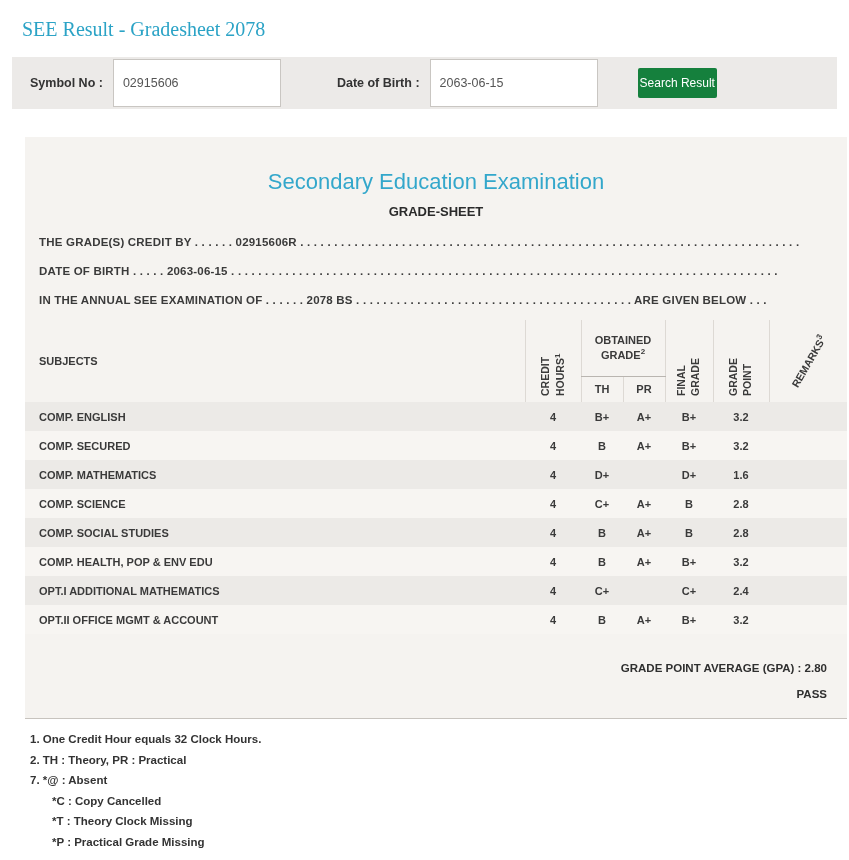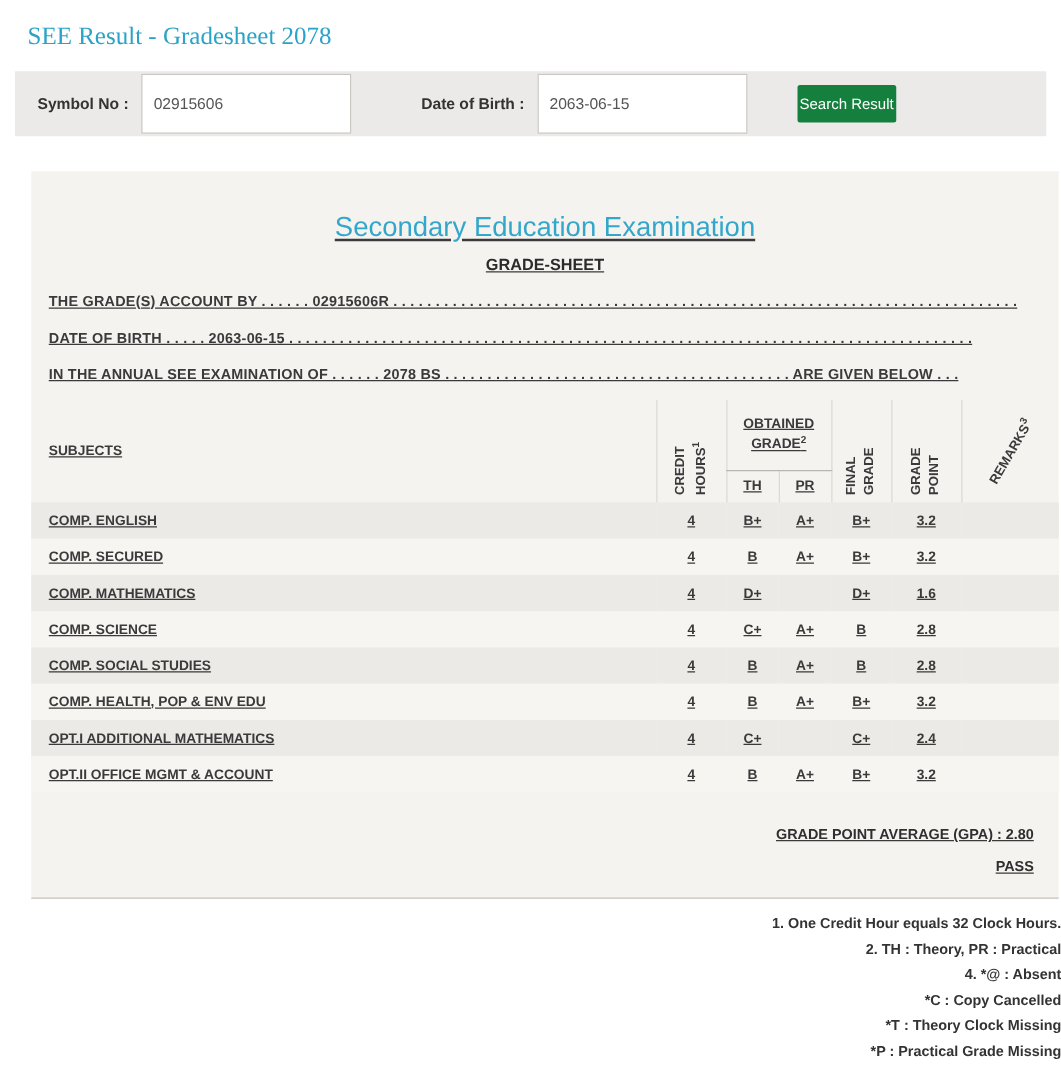--- a/index.html
+++ b/index.html
@@ -39,21 +39,20 @@
     border:none; border-radius:2px;
     font-family:inherit; font-size:12px;
     padding:8px 2px; cursor:pointer;
   }
   
   .sheet {
     margin:28px 2px 0 25px;
     background:#f5f3f0;
     border-bottom:1px solid #c7c3be;
     padding-bottom:18px;
-    text-decoration:underline;
   }
   .exam-heading {
     padding-top:32px;
     text-align:center;
     font-size:22px; font-weight:400;
     color:#33a7cb;
   }
   .grade-sheet-title {
     margin-top:9px;
     text-align:center;
@@ -110,42 +109,41 @@
   .result-line {
     margin-top:14px;
     text-align:right; padding-right:20px;
     font-size:11.5px; font-weight:bold; color:#2f2f2f;
   }
   
   .footnotes { margin:10px 0 8px 30px; }
   .footnotes p {
     font-size:11.5px; font-weight:bold; color:#333;
     line-height:20.5px;
-    text-align:right;
   }
   .footnotes p.ind { padding-left:22px; }
 </style>
 </head>
 <body>
 
 <h1 class="page-title">SEE Result - Gradesheet 2078</h1>
 
 <div class="search-bar">
   <label>Symbol No :</label>
   <input type="text" value="02915606" style="">
   <label class="lbl-dob">Date of Birth :</label>
   <input type="text" value="2063-06-15" style="">
   <button class="btn-search">Search Result</button>
 </div>
 
 <section class="sheet">
   <h2 class="exam-heading">Secondary Education Examination</h2>
   <h3 class="grade-sheet-title">GRADE-SHEET</h3>
 
-  <p class="dotline">THE GRADE(S) ACCOUNT BY . . . . . . 02915606R . . . . . . . . . . . . . . . . . . . . . . . . . . . . . . . . . . . . . . . . . . . . . . . . . . . . . . . . . . . . . . . . . . . . . . . . . .</p>
+  <p class="dotline">THE GRADE(S) CREDIT BY . . . . . . 02915606R . . . . . . . . . . . . . . . . . . . . . . . . . . . . . . . . . . . . . . . . . . . . . . . . . . . . . . . . . . . . . . . . . . . . . . . . . .</p>
   <p class="dotline">DATE OF BIRTH . . . . . 2063-06-15 . . . . . . . . . . . . . . . . . . . . . . . . . . . . . . . . . . . . . . . . . . . . . . . . . . . . . . . . . . . . . . . . . . . . . . . . . . . . . . . . .</p>
   <p class="dotline">IN THE ANNUAL SEE EXAMINATION OF . . . . . . 2078 BS . . . . . . . . . . . . . . . . . . . . . . . . . . . . . . . . . . . . . . . . . ARE GIVEN BELOW . . .</p>
 
   <table class="marks">
     <colgroup>
       <col>
       <col style="width:56px">
       <col style="width:42px">
       <col style="width:42px">
       <col style="width:48px">
@@ -252,17 +250,17 @@
       </tbody>
   </table>
 
   <p class="gpa-line">GRADE POINT AVERAGE (GPA) : 2.80</p>
   <p class="result-line">PASS</p>
 </section>
 
 <div class="footnotes">
     <p>1. One Credit Hour equals 32 Clock Hours.</p>
     <p>2. TH : Theory, PR : Practical</p>
-    <p>4. *@ : Absent</p>
+    <p>7. *@ : Absent</p>
     <p class="ind">*C : Copy Cancelled</p>
     <p class="ind">*T : Theory Clock Missing</p>
     <p class="ind">*P : Practical Grade Missing</p>
   </div>
 
 </body></html>

